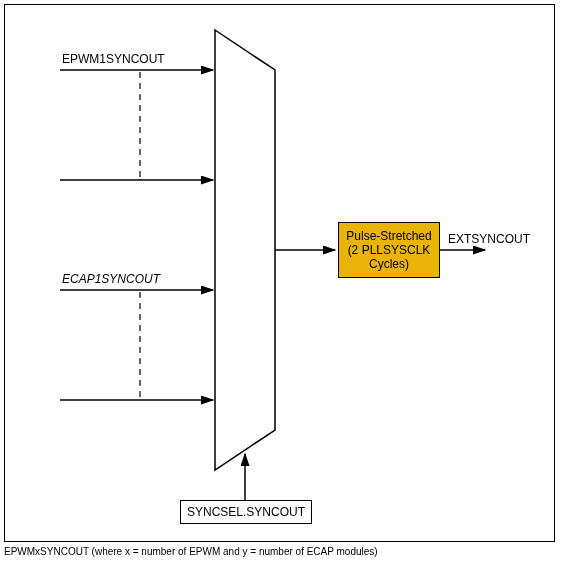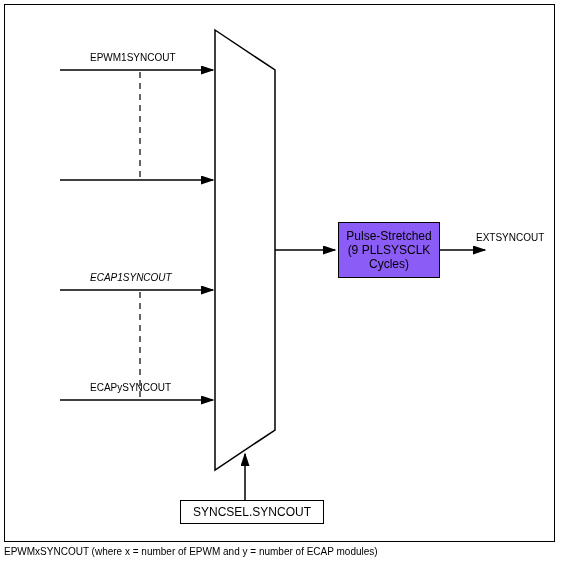--- a/index.html
+++ b/index.html
@@ -20,33 +20,32 @@
     left: 4px;
     top: 4px;
     width: 551px;
     height: 538px;
     border: 1.5px solid #000;
     box-sizing: border-box;
   }
   .label {
     position: absolute;
     white-space: nowrap;
-    font-size: 10px;
-    margin-left: 28px;
+    font-size: 12px;
   }
   .footnote {
     position: absolute;
     left: 4px;
     top: 546px;
     font-size: 10px;
   }
   .block {
     position: absolute;
     border: 1.5px solid #000;
-    background: #8b5cf6;
+    background: #eab308;
     text-align: center;
     font-size: 12px;
     display: flex;
     align-items: center;
     justify-content: center;
     box-sizing: border-box;
     padding: 4px;
   }
   .sel-box {
     position: absolute;
@@ -90,30 +89,29 @@
 
     <line x1="275" y1="250" x2="335" y2="250" stroke="#000" stroke-width="1.5" marker-end="url(#arrow)"></line>
 
     <line x1="440" y1="250" x2="485" y2="250" stroke="#000" stroke-width="1.5" marker-end="url(#arrow)"></line>
 
     <line x1="245" y1="500" x2="245" y2="454" stroke="#000" stroke-width="1.5" marker-end="url(#arrow)"></line>
   </svg>
 
   <div class="label" style="left:62px; top:52px;">EPWM1SYNCOUT</div>
   <div class="label" style="left:62px; top:272px;font-style:italic;">ECAP1SYNCOUT</div>
-  <div class="label" style="left:62px; top:382px;">ECAPySYNCOUT</div>
 
   <div class="block" style="left:338px; top:222px; width:102px; height:56px;">
     <div>
       <div>Pulse-Stretched</div>
-      <div>(9 PLLSYSCLK</div>
+      <div>(2 PLLSYSCLK</div>
       <div>Cycles)</div>
     </div>
   </div>
 
   <div class="label" style="left:448px; top:232px;text-align:center;">EXTSYNCOUT</div>
 
-  <div class="sel-box" style="left:180px; top:500px; width:144px; height:24px;">
+  <div class="sel-box" style="left:180px; top:500px; width:132px; height:24px;">
     <span>SYNCSEL.SYNCOUT</span>
   </div>
 
   <div class="footnote">EPWMxSYNCOUT (where x = number of EPWM and y = number of ECAP modules)</div>
 </div>
 
 </body></html>

